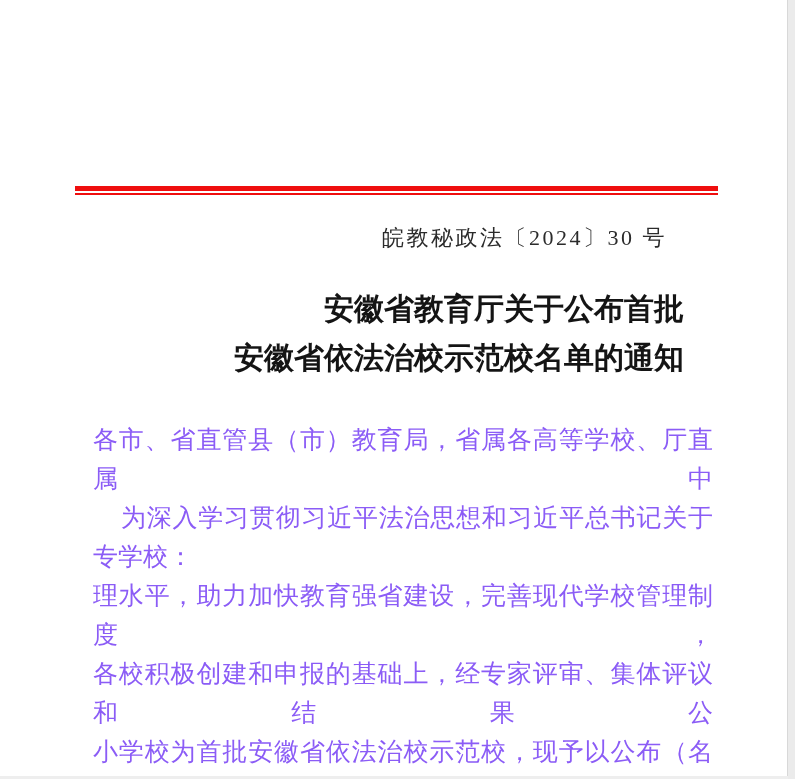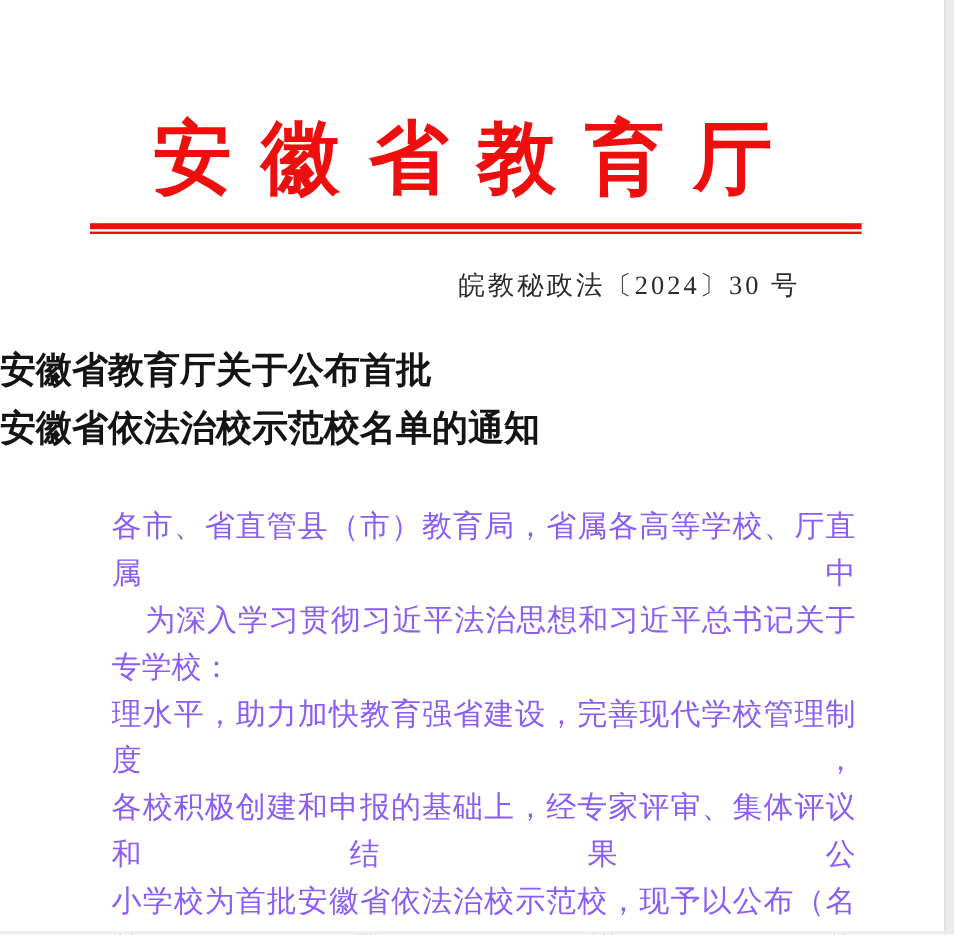--- a/index.html
+++ b/index.html
@@ -33,42 +33,41 @@
   .rule .rule-thin  { height: 2px; background: #ef0e0e; margin-top: 2px; }
   
   .doc-number {
     position: absolute; top: 223px; right: 128px;
     font-size: 22px; line-height: 30px; color: #2b2b2b;
     letter-spacing: 2.5px; white-space: nowrap;
   }
   
   .notice-title {
     position: absolute; top: 284px; left: 0; width: 684px;
-    text-align: left; font-size: 30px; line-height: 49px;
+    text-align: right; font-size: 30px; line-height: 49px;
     font-weight: bold; color: #141414;
   }
   
   .body-text {
     position: absolute; top: 420px; left: 93px; width: 620px;
     font-size: 25px; line-height: 39px; color: #8b5cf6;
   }
   .bl {
     text-align: justify;
     text-align-last: justify;
     overflow: hidden;
   }
   .bl.no-just { text-align-last: left; }
   .bl.indent { text-indent: 28px; }
 </style>
 </head>
 <body>
 
 <div class="page">
 
-  <div class="masthead">安徽省教育厅</div>
 
   <div class="rule">
     <div class="rule-thick"></div>
     <div class="rule-thin"></div>
   </div>
 
   <div class="doc-number">皖教秘政法〔2024〕30 号</div>
 
   <div class="notice-title">
     <div>安徽省教育厅关于公布首批</div>

